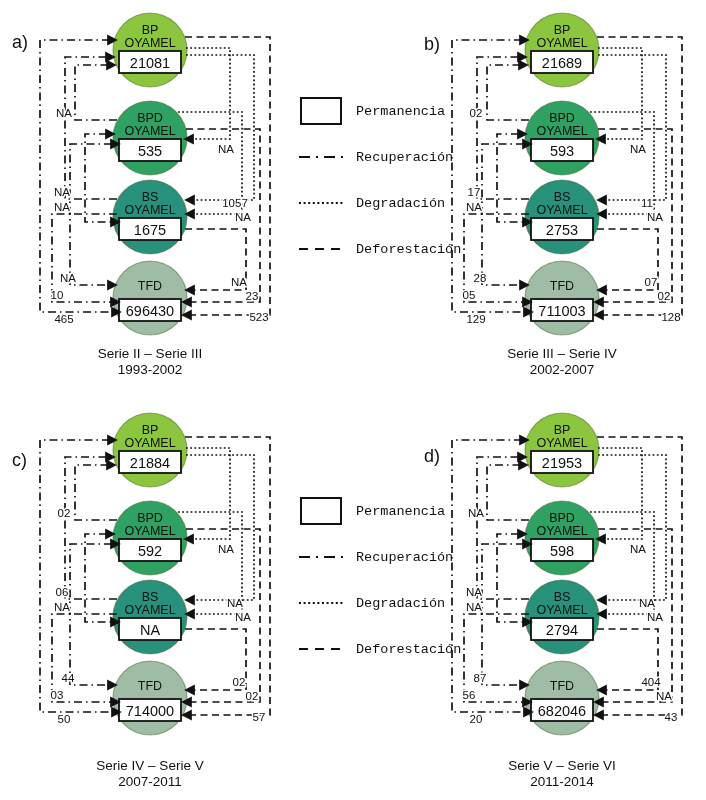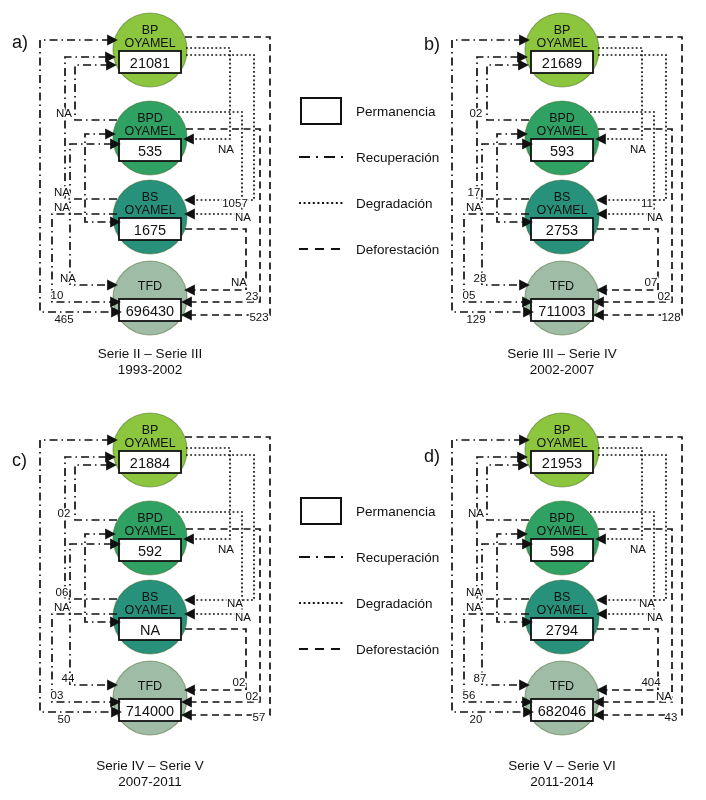--- a/index.html
+++ b/index.html
@@ -2,21 +2,21 @@
 <html><head>
 <meta charset="utf-8">
 <style>
   html,body{margin:0;padding:0;background:#ffffff;}
   body{width:706px;height:800px;position:relative;overflow:hidden;
        font-family:"Liberation Sans","DejaVu Sans",sans-serif;color:#111;}
   .panel{position:absolute;width:300px;height:398px;}
   .legend{position:absolute;width:180px;display:flex;flex-direction:column;}
   .lrow{height:46px;display:flex;align-items:center;}
   .lsample{width:58px;flex:0 0 58px;display:flex;align-items:center;}
-  .ltext{font-size:13.5px;color:#111;}
+  .ltext{font-size:13.5px;color:#111;font-family:Liberation Mono, monospace;}
   svg text{fill:#111;}
 </style>
 </head>
 <body>
 
 <svg class="panel" id="panel-0" style="left:2px;top:2px" viewBox="0 0 300 398">
     <text x="10" y="46" font-size="18" text-anchor="start" font-family="&quot;Liberation Sans&quot;,&quot;DejaVu Sans&quot;,sans-serif">a)</text>
     <g>
       <circle cx="148" cy="48" r="37" fill="#8CC63F" stroke="rgba(60,90,25,0.45)" stroke-width="1.2"></circle>
       <text x="148" y="32" font-size="12.5" text-anchor="middle" font-family="&quot;Liberation Sans&quot;,&quot;DejaVu Sans&quot;,sans-serif">BP</text>

